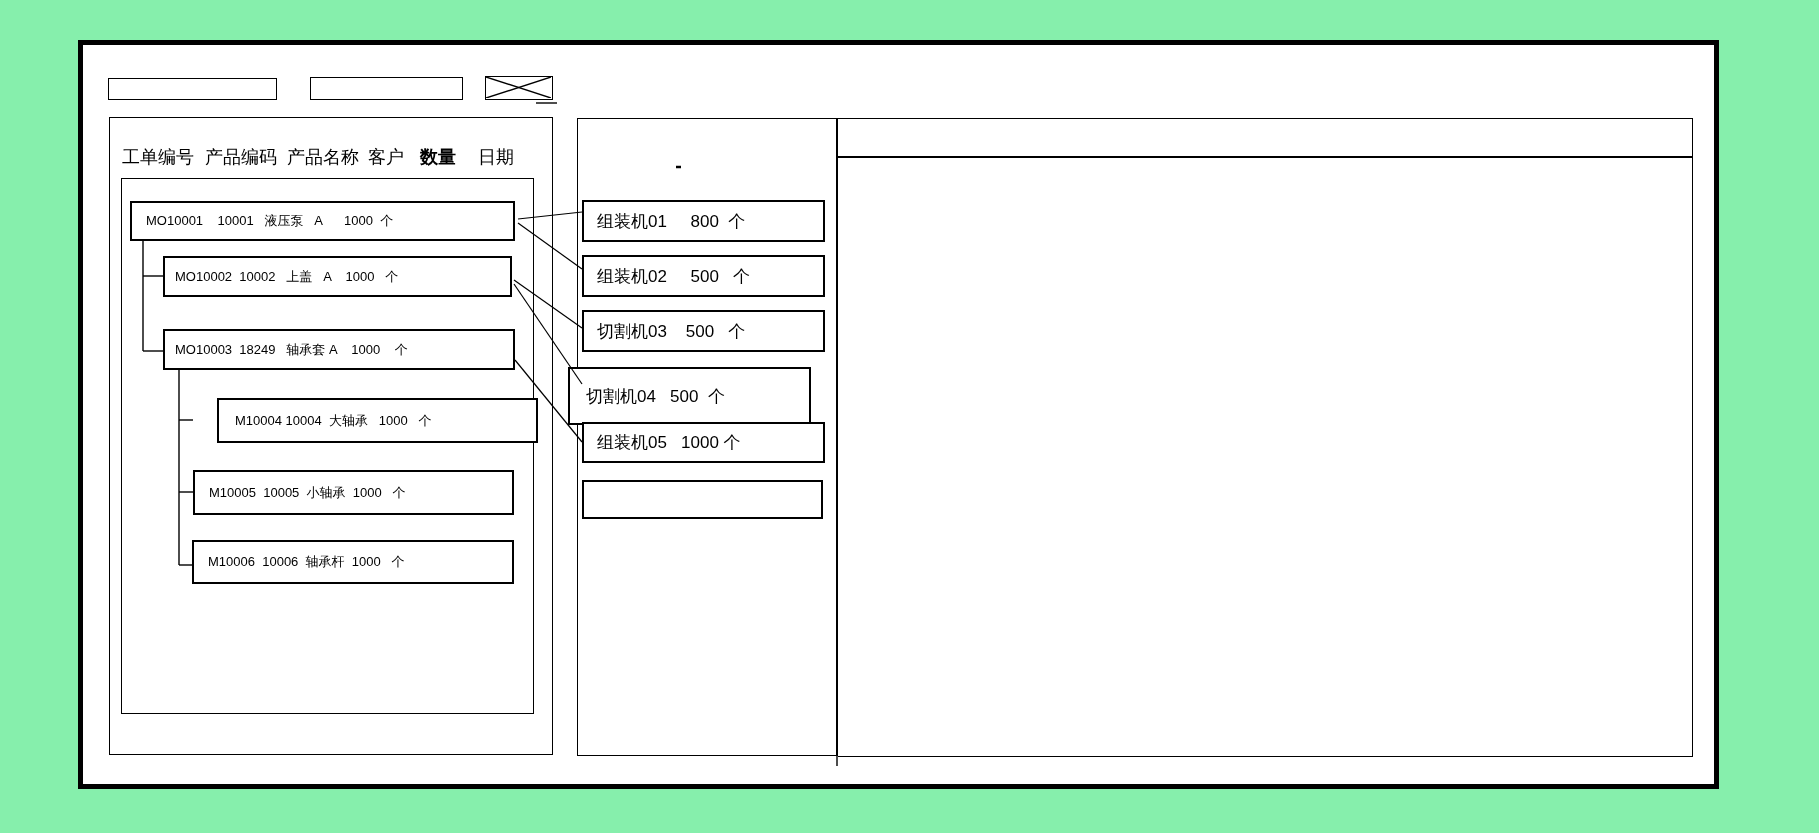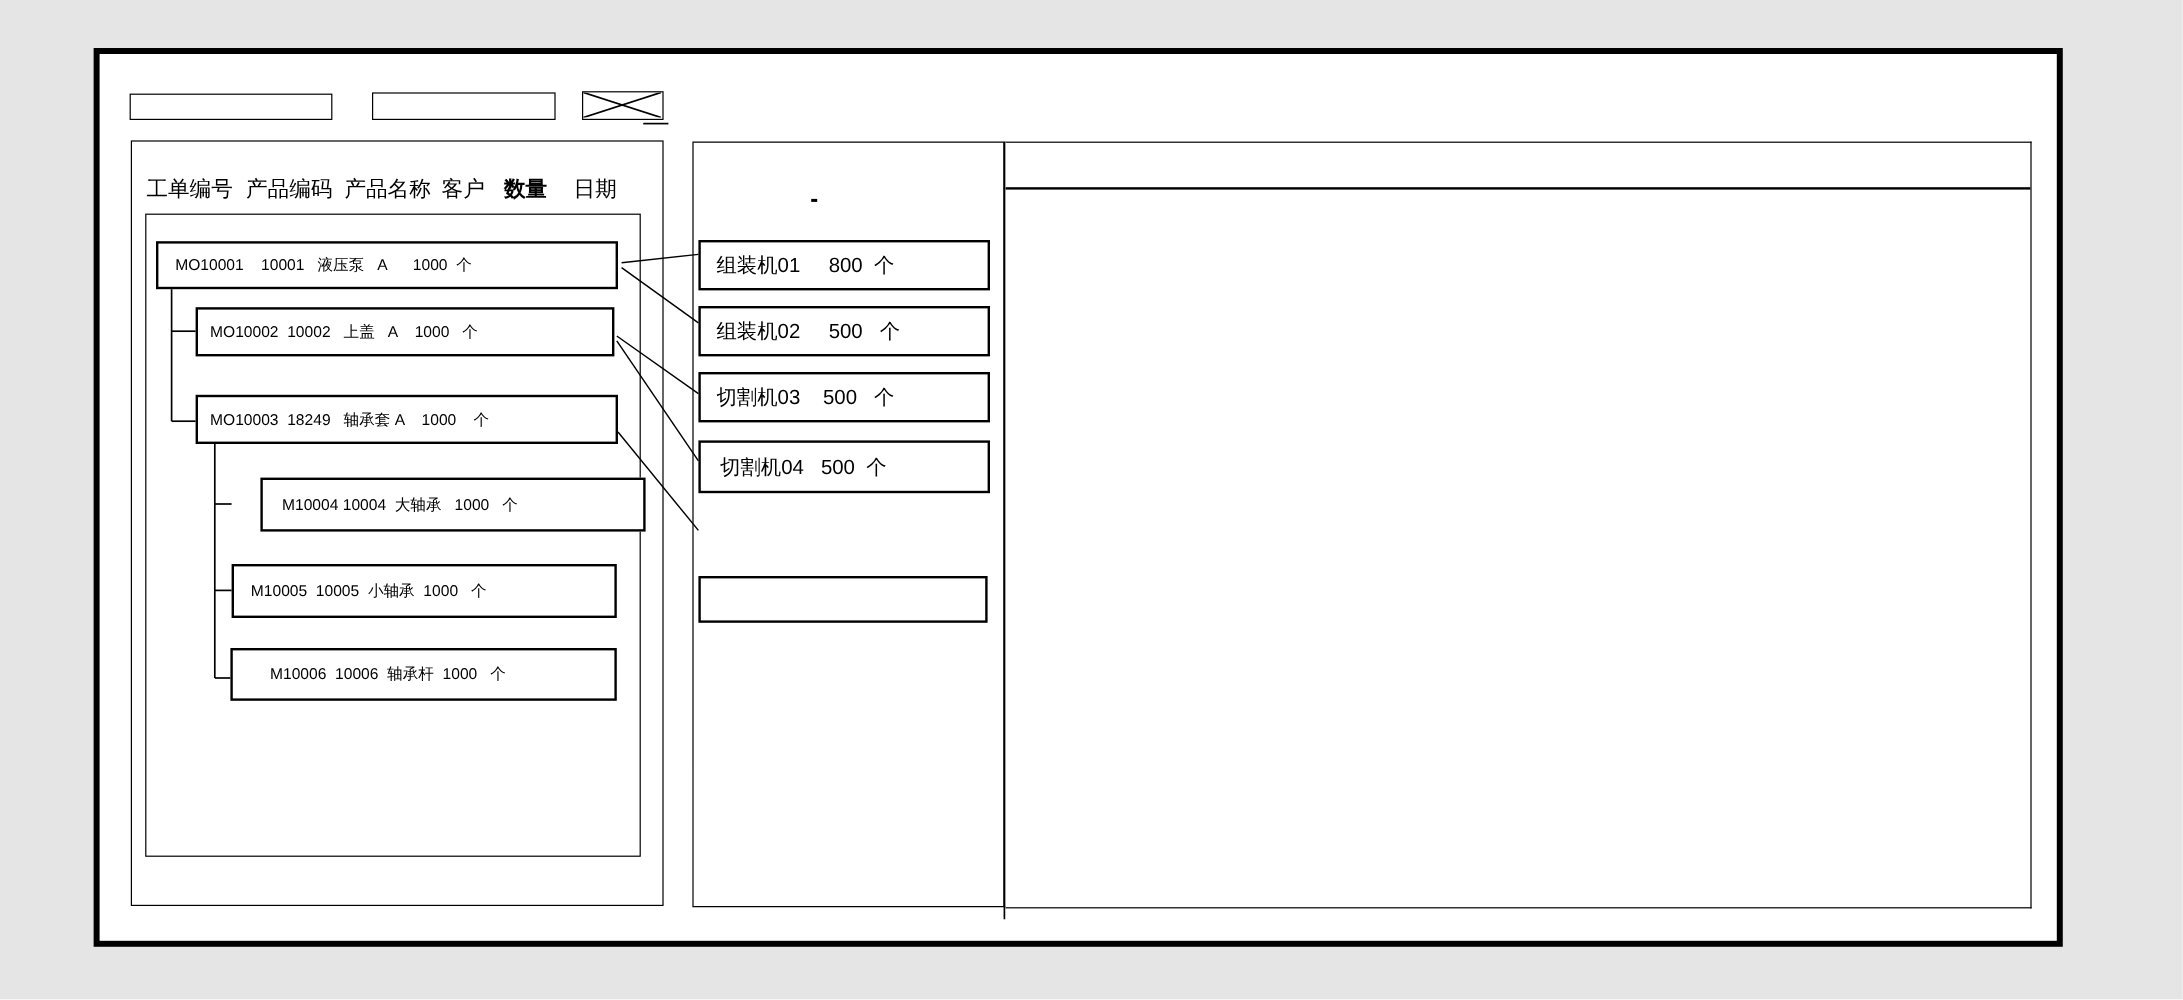--- a/index.html
+++ b/index.html
@@ -1,19 +1,19 @@
 <!DOCTYPE html>
 <html><head>
 <meta charset="utf-8">
 <style>
   html,body{margin:0;padding:0;background:#ffffff;}
   .canvas{
     position:relative;
     width:1819px;height:833px;
-    background:#e5e5e5;
+    background:#86efac;
     font-family:"Liberation Sans","DejaVu Sans",sans-serif;
     color:#000;
     overflow:hidden;
   }
   .abs{position:absolute;box-sizing:border-box;}
   .frame{border:5px solid #000;background:#fff;}
   .panel{border:1.5px solid #000;background:#fff;}
   .wirebox{border:1.5px solid #000;background:#fff;}
   .nodebox{
     border:2px solid #000;background:#fff;
@@ -70,37 +70,40 @@
   </div>
   <div class="abs nodebox" style="left:163px;top:329px;width:352px;height:41px;padding-left:10px;">
     <span>MO10003  18249   轴承套 A    1000    个</span>
   </div>
   <div class="abs nodebox" style="left:193px;top:398px;width:321px;height:45px;padding-left:16px;margin-left:24px;">
     <span>M10004 10004  大轴承   1000   个</span>
   </div>
   <div class="abs nodebox" style="left:193px;top:470px;width:321px;height:45px;padding-left:14px;">
     <span>M10005  10005  小轴承  1000   个</span>
   </div>
-  <div class="abs nodebox" style="left:192px;top:540px;width:322px;height:44px;padding-left:31px;">
+  <div class="abs nodebox" style="left:192px;top:540px;width:322px;height:44px;padding-left:14px;">
     <span>M10006  10006  轴承杆  1000   个</span>
   </div>
 
   <div class="abs panel" style="left:577px;top:118px;width:261px;height:638px;border-right:2px solid #000;"></div>
 
   <div class="abs machinebox" style="left:582px;top:200px;width:243px;height:42px;">
     <span>组装机01     800  个</span>
   </div>
   <div class="abs machinebox" style="left:582px;top:255px;width:243px;height:42px;">
     <span>组装机02     500   个</span>
   </div>
   <div class="abs machinebox" style="left:582px;top:310px;width:243px;height:42px;">
     <span>切割机03    500   个</span>
   </div>
-  <div class="abs machinebox" style="left:582px;top:367px;width:243px;height:44px;padding-left:16px;">
+  <div class="abs machinebox" style="left:568px;top:367px;width:243px;height:58px;padding-left:16px;">
     <span>切割机04   500  个</span>
+  </div>
+  <div class="abs machinebox" style="left:582px;top:422px;width:243px;height:41px;">
+    <span>组装机05   1000 个</span>
   </div>
   <div class="abs machinebox" style="left:582px;top:480px;width:241px;height:39px;"></div>
 
   <div class="abs panel" style="left:838px;top:118px;width:855px;height:639px;border-left:none;"></div>
   <div class="abs hline" style="left:838px;top:156px;width:854px;height:0;"></div>
 
   <svg class="overlay" width="1819" height="833" viewBox="0 0 1819 833">
 
     <line x1="143" y1="241" x2="143" y2="351" stroke="#000" stroke-width="1.4"></line>
     <line x1="143" y1="276" x2="163" y2="276" stroke="#000" stroke-width="1.4"></line>

